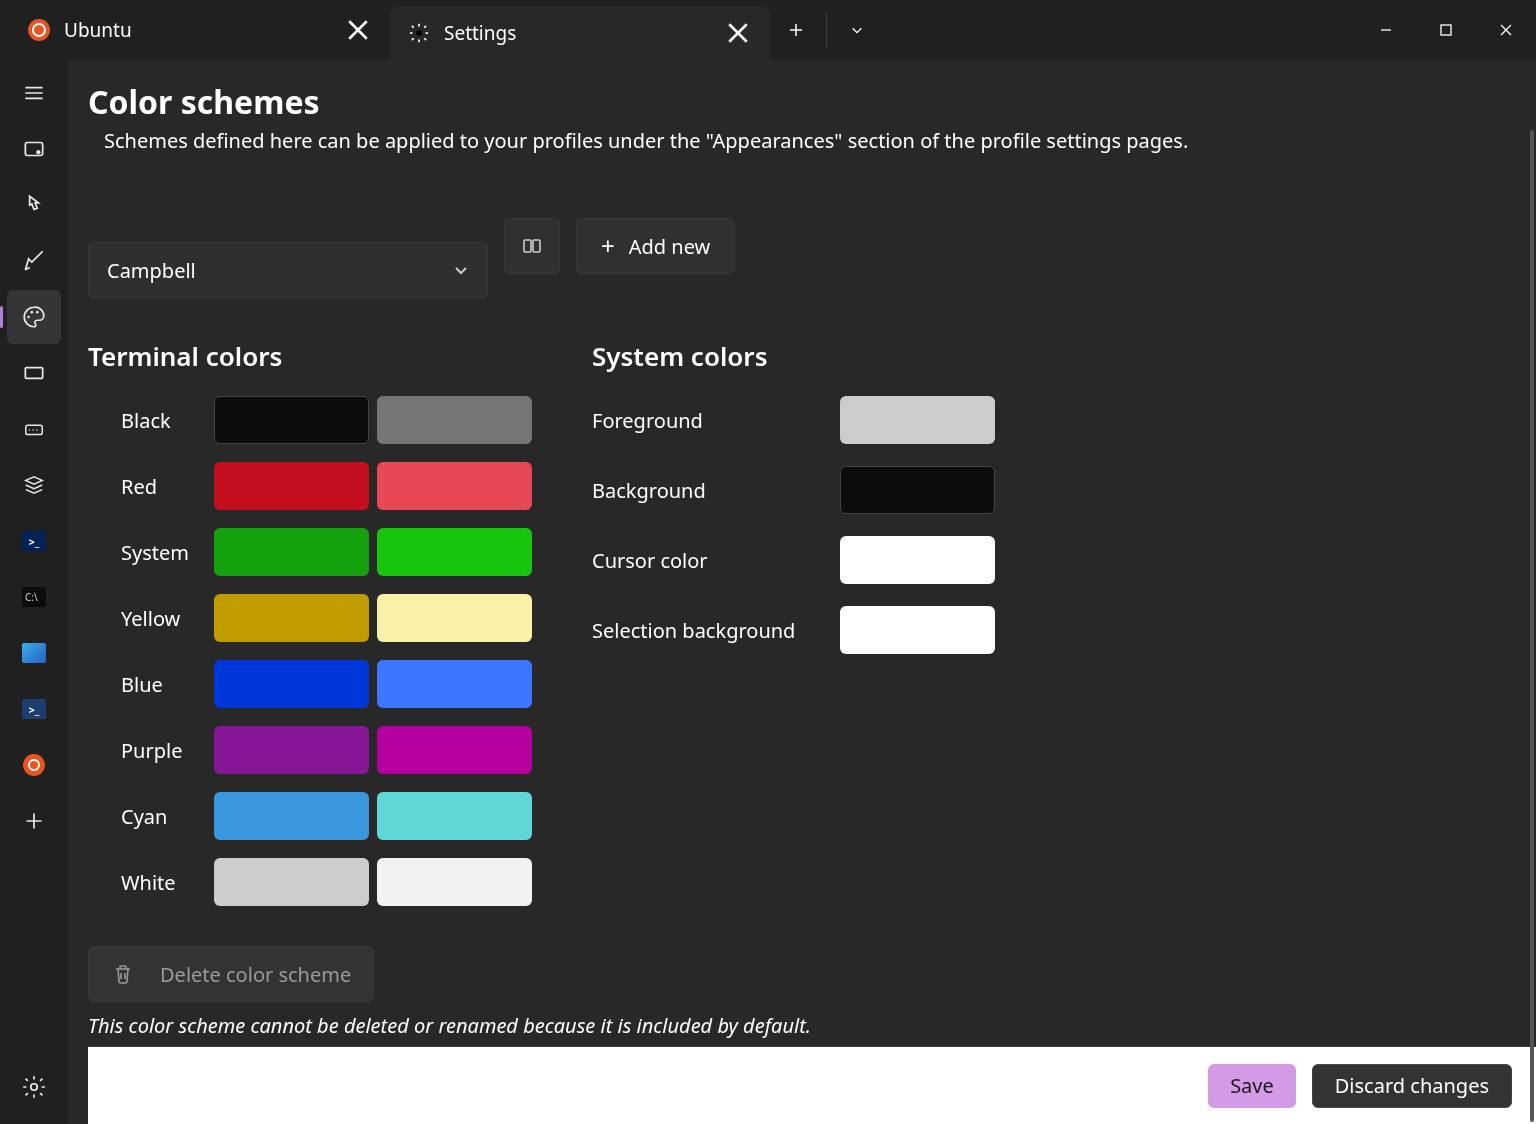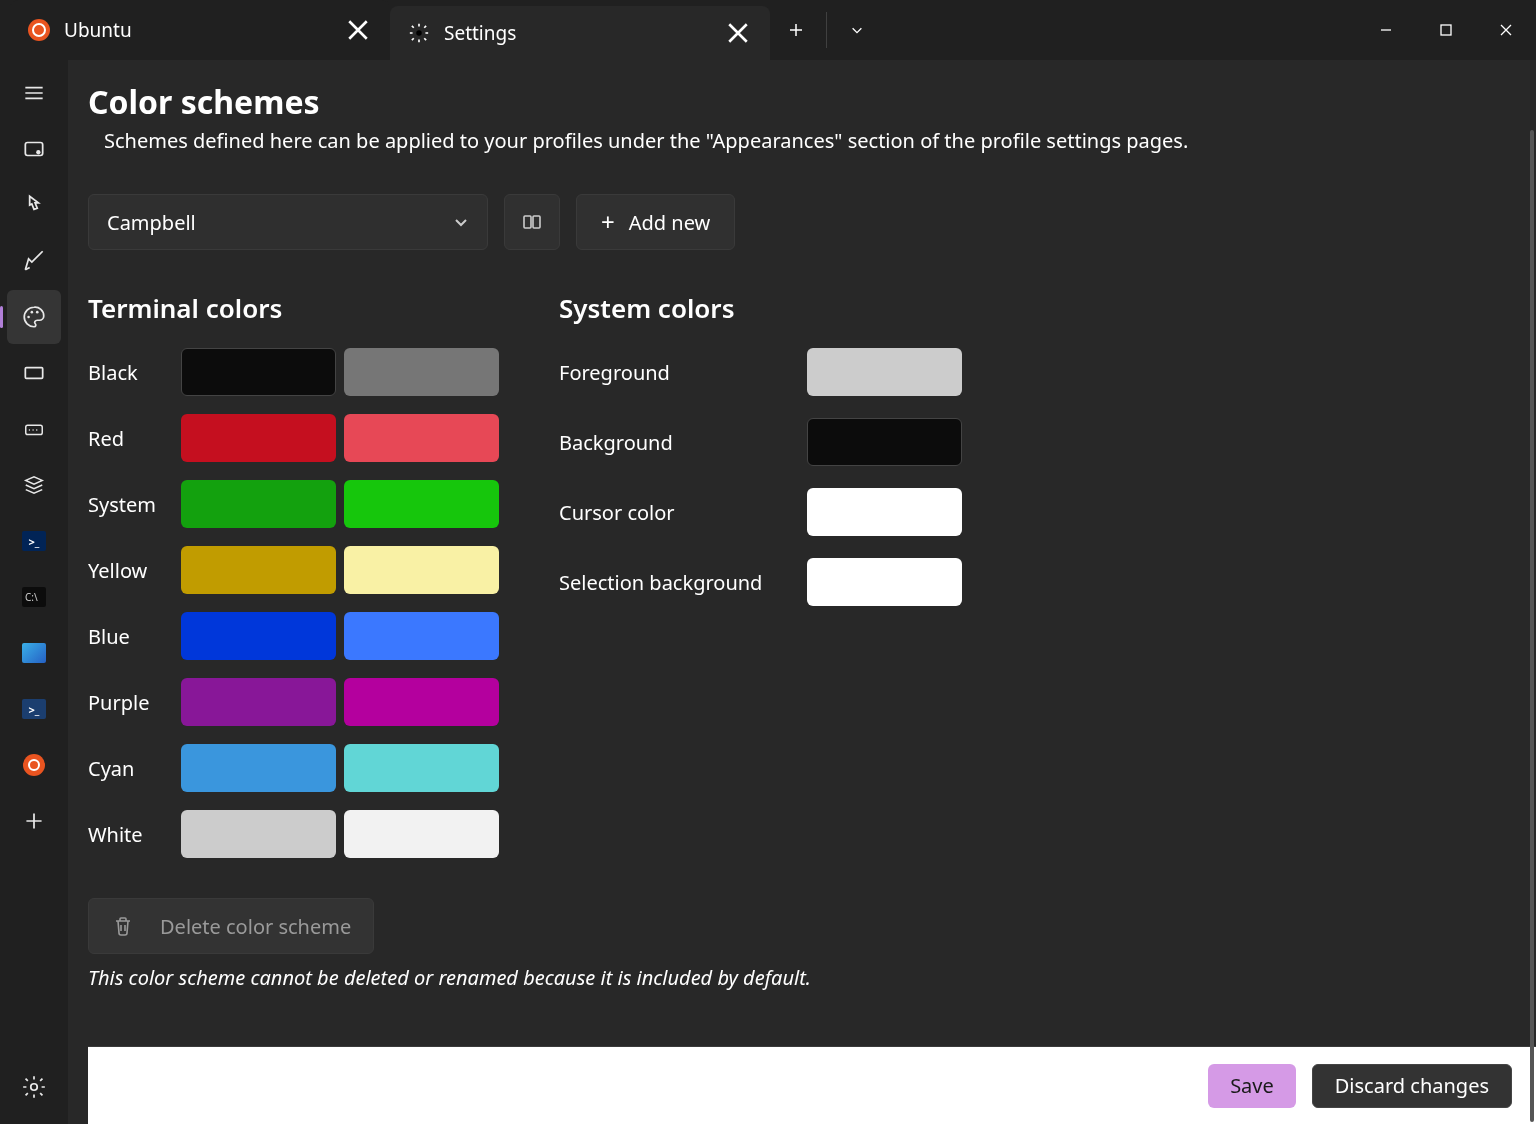--- a/index.html
+++ b/index.html
@@ -96,37 +96,37 @@
     overflow:hidden;
   }
   .content-scroll{ flex:1; overflow:auto; padding-right:24px;}
   .page-title { font-size: 32px; font-weight:700; margin-bottom:4px;}
   .page-desc { font-size: 20px; color:#ffffff; margin-left:16px; margin-bottom:40px; font-weight:400;}
 
   .scheme-row { display:flex; gap:16px; align-items:center; margin-bottom:40px;}
   .dropdown {
     width: 400px; height:56px; background:#2f2f2f; border:1px solid #3a3a3a;
     border-radius:6px; display:flex; align-items:center; padding:0 18px;
-    font-size:20px; justify-content:space-between;
+    font-size:20px; justify-content:space-between;margin-top:48px;
   }
   .dropdown svg{width:16px;height:16px;stroke:#ccc;fill:none;stroke-width:2;}
   .icon-btn {
     width:56px;height:56px;background:#303030;border:1px solid #3a3a3a;border-radius:6px;
     display:flex;align-items:center;justify-content:center;
   }
   .icon-btn svg{width:24px;height:24px;stroke:#ccc;fill:none;stroke-width:1.6;}
   .add-btn{
     height:56px;background:#303030;border:1px solid #3a3a3a;border-radius:6px;
     display:flex;align-items:center;gap:14px;padding:0 24px;font-size:20px;
   }
   .add-btn .plus{font-size:24px;line-height:1;}
 
   .columns { display:flex; gap:60px;}
   .col h2 { font-size:26px;font-weight:600;margin-bottom:22px;}
-  .color-grid { display:grid; grid-template-columns: 85px 155px 155px; gap:18px 8px; align-items:center;}
+  .color-grid { display:grid; grid-template-columns: 85px 155px 155px; gap:18px 8px; align-items:center;margin-left:33px;}
   .color-grid .label{font-size:20px;}
   .swatch{height:48px;border-radius:6px;}
   .swatch.dark-border{border:1px solid #444;}
 
   .sys-grid{display:grid;grid-template-columns:230px 155px;gap:22px 18px;align-items:center;}
   .sys-grid .label{font-size:20px;}
   
   .delete-row{margin-top:40px;}
   .delete-btn{
     display:inline-flex;align-items:center;gap:25px;height:56px;padding:0 22px;

